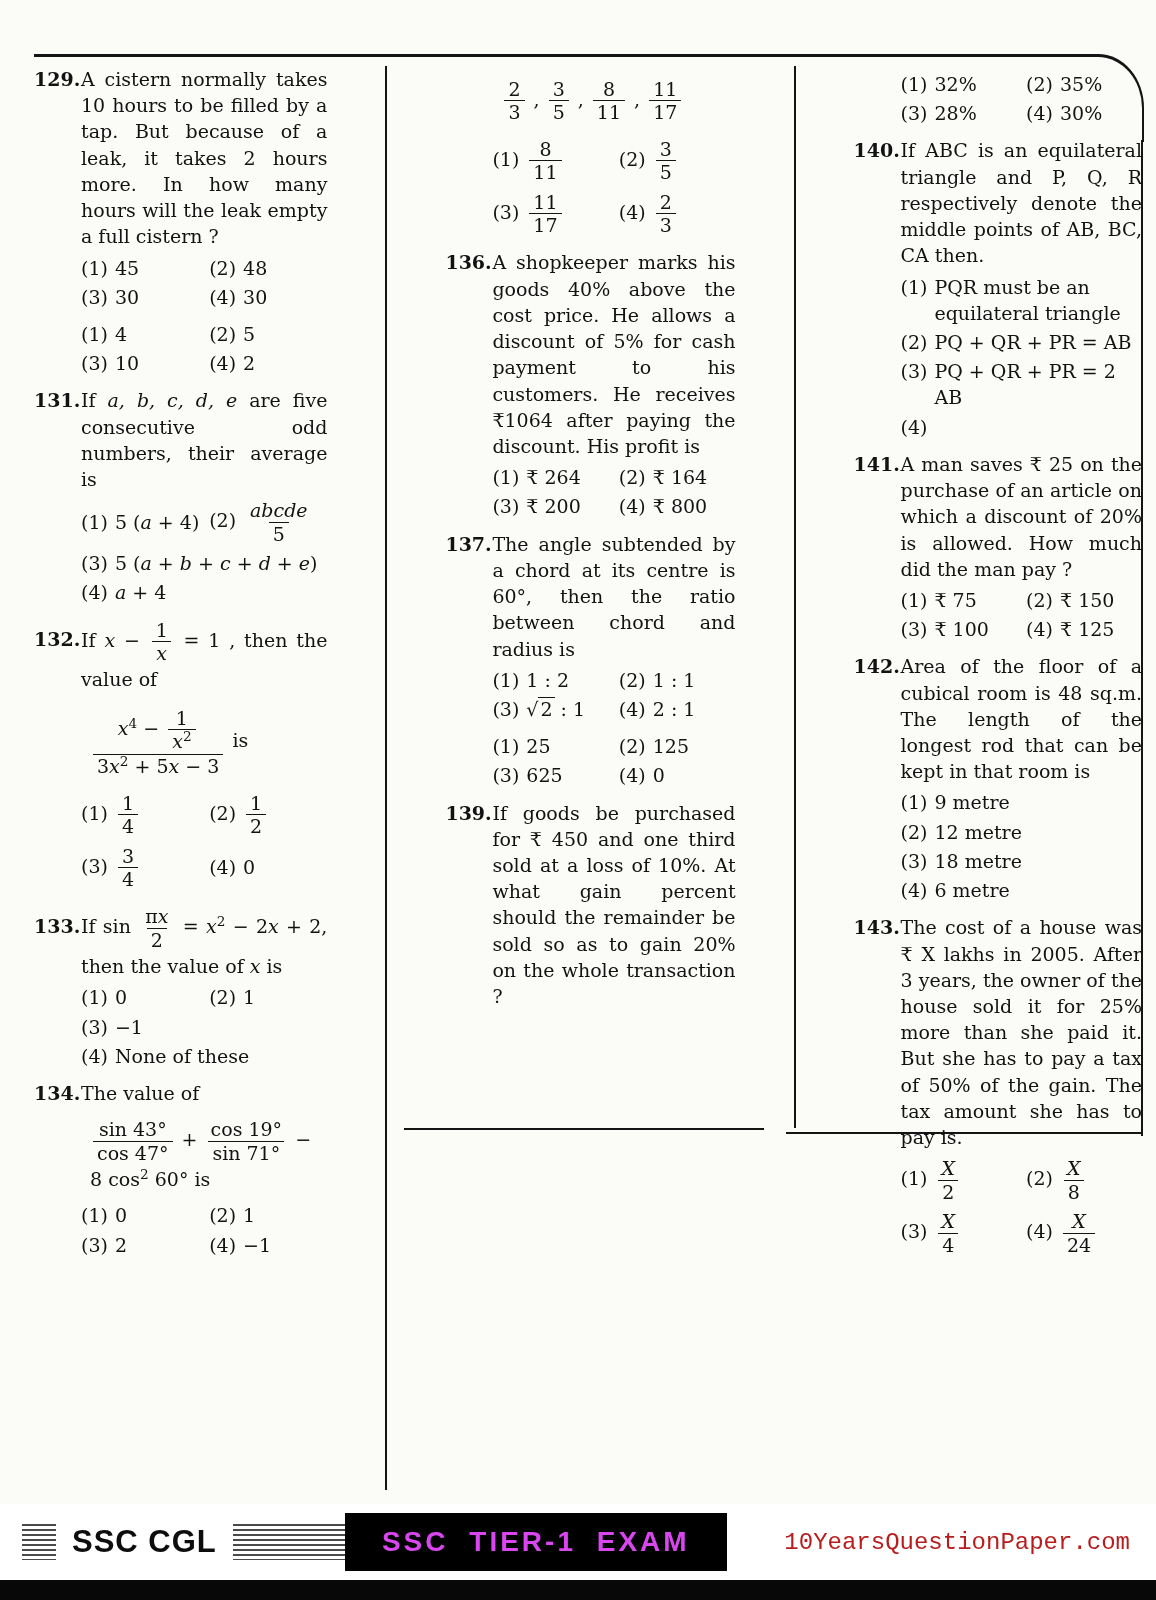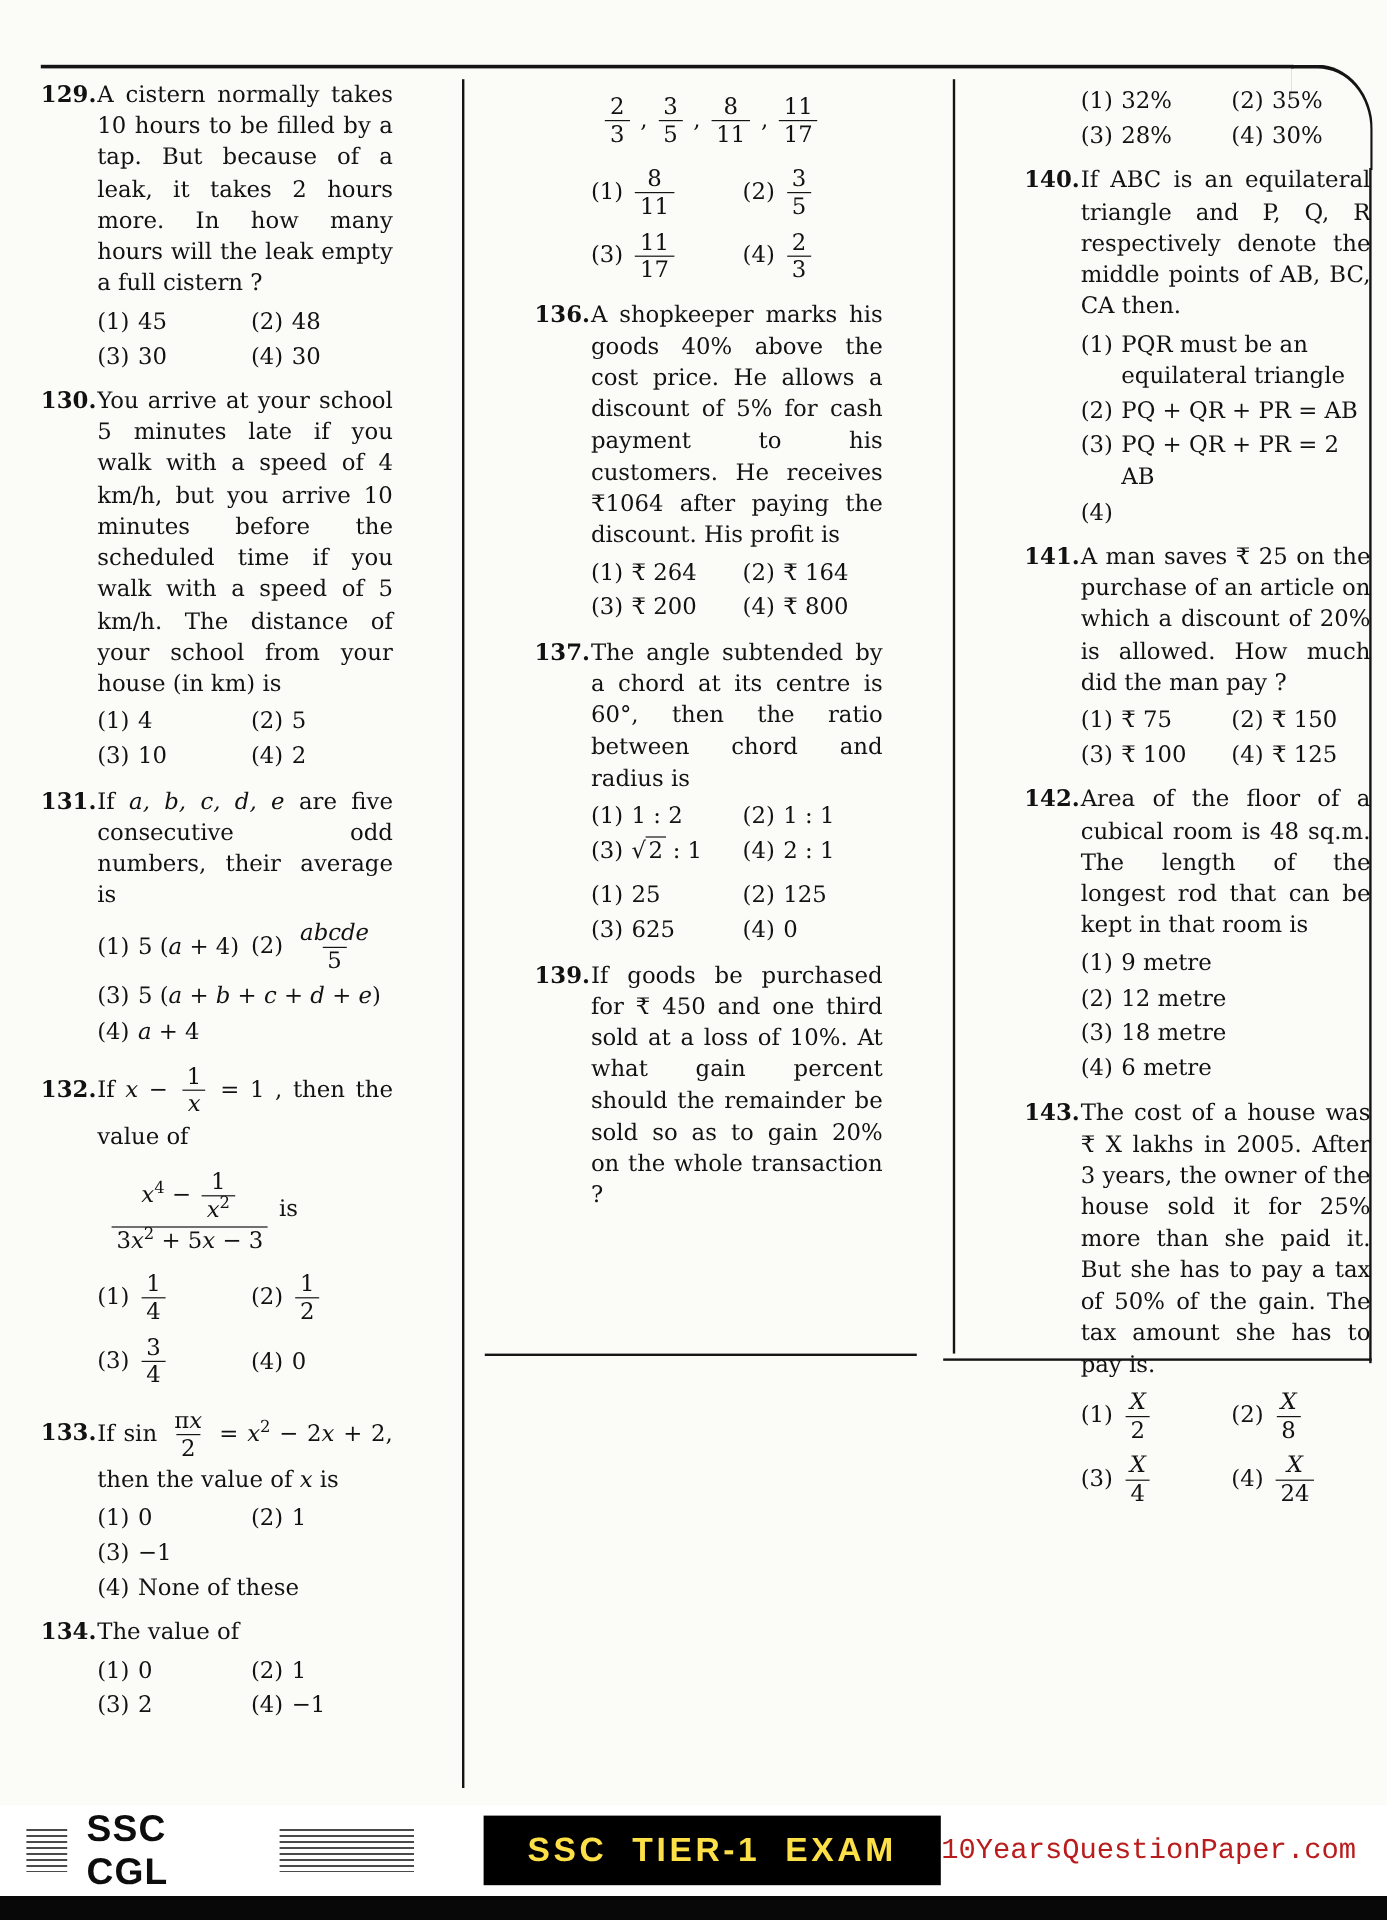--- a/index.html
+++ b/index.html
@@ -57,21 +57,21 @@
   .footer { position:absolute; left:0; bottom:0; width:1156px; height:96px; background:#ffffff; }
   .footer-band { position:relative; height:76px; display:flex; align-items:center; }
   .stripes { height:36px; background:repeating-linear-gradient(180deg,#4a4a4a 0 2px,#ffffff 2px 5px); }
   .stripes-left { width:34px; margin-left:22px; }
   .brand {
     font-family:"Liberation Sans", sans-serif; font-weight:bold; font-size:31px;
     letter-spacing:1px; margin:0 16px; color:#0d0d0d;
   }
   .stripes-mid { width:112px; }
   .center-box {
-    background:#000; color:#fde047; height:58px; margin-left:58px; width:382px;
+    background:#000; color:#d946ef; height:58px; width:382px;
     display:flex; align-items:center; justify-content:center;
     font-family:"Liberation Sans", sans-serif; font-weight:bold; font-size:28px;
     letter-spacing:3px; word-spacing:10px;
   }
   .site {
     margin-left:auto; margin-right:26px;
     font-family:Liberation Mono, monospace; font-size:24px; color:#b91c1c;
   }
   .bottom-strip { position:absolute; bottom:0; left:0; width:100%; height:20px; background:#080808; }
 </style>
@@ -106,21 +106,20 @@
                 <span class="opt-content">30</span>
               </span>
               <span class="opt rest">
                 <span class="opt-label">(4)</span>
                 <span class="opt-content">30</span>
               </span>
             </div>
           </div>
         </div>
         <div class="question">
-          <div class="qblock first"><span class="qnum">130.</span>You arrive at your school 5 minutes late if you walk with a speed of 4 km/h, but you arrive 10 minutes before the scheduled time if you walk with a speed of 5 km/h. The distance of your school from your house (in km) is</div>
           <div class="opts">
             <div class="opt-row">
               <span class="opt half-first">
                 <span class="opt-label">(1)</span>
                 <span class="opt-content">4</span>
               </span>
               <span class="opt rest">
                 <span class="opt-label">(2)</span>
                 <span class="opt-content">5</span>
               </span>
@@ -236,20 +235,27 @@
             <div class="opt-row">
               <span class="opt full">
                 <span class="opt-label">(4)</span>
                 <span class="opt-content">None of these</span>
               </span>
             </div>
           </div>
         </div>
         <div class="question">
           <div class="qblock first"><span class="qnum">134.</span>The value of</div>
+          <div class="qmath"><span class="frac">
+              <span class="num">sin 43°</span>
+              <span class="den">cos 47°</span>
+            </span> + <span class="frac">
+              <span class="num">cos 19°</span>
+              <span class="den">sin 71°</span>
+            </span> − 8 cos<sup>2</sup> 60° is</div>
           <div class="opts">
             <div class="opt-row">
               <span class="opt half-first">
                 <span class="opt-label">(1)</span>
                 <span class="opt-content">0</span>
               </span>
               <span class="opt rest">
                 <span class="opt-label">(2)</span>
                 <span class="opt-content">1</span>
               </span>

